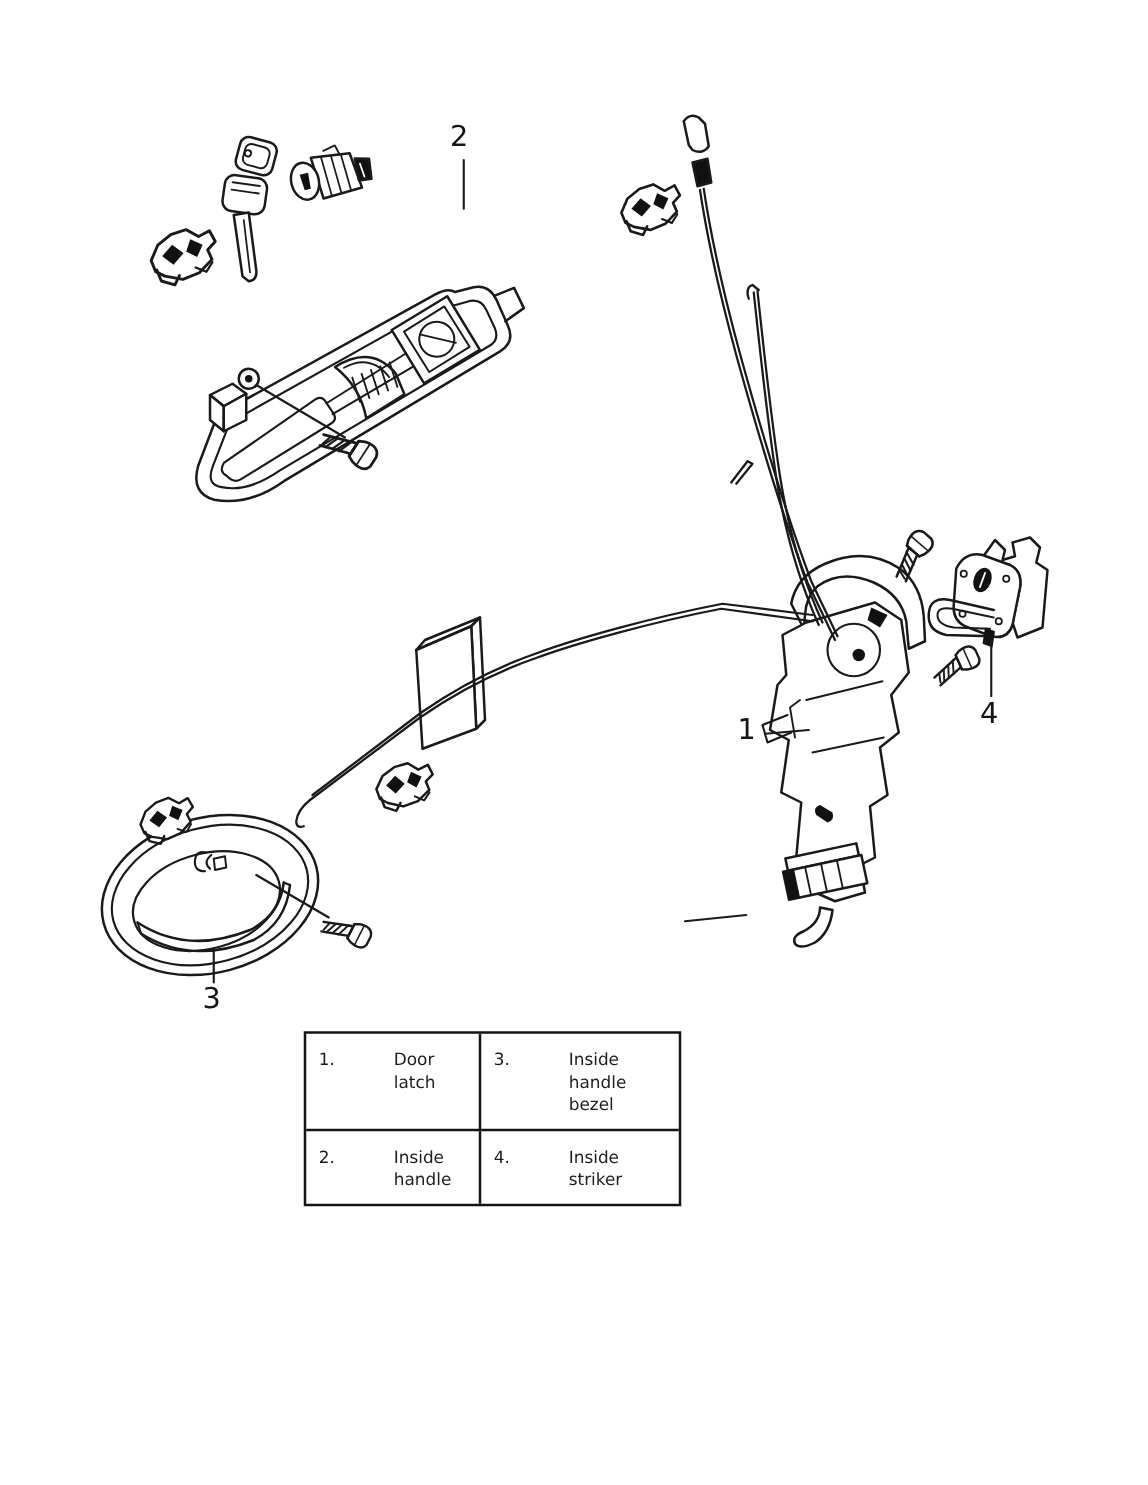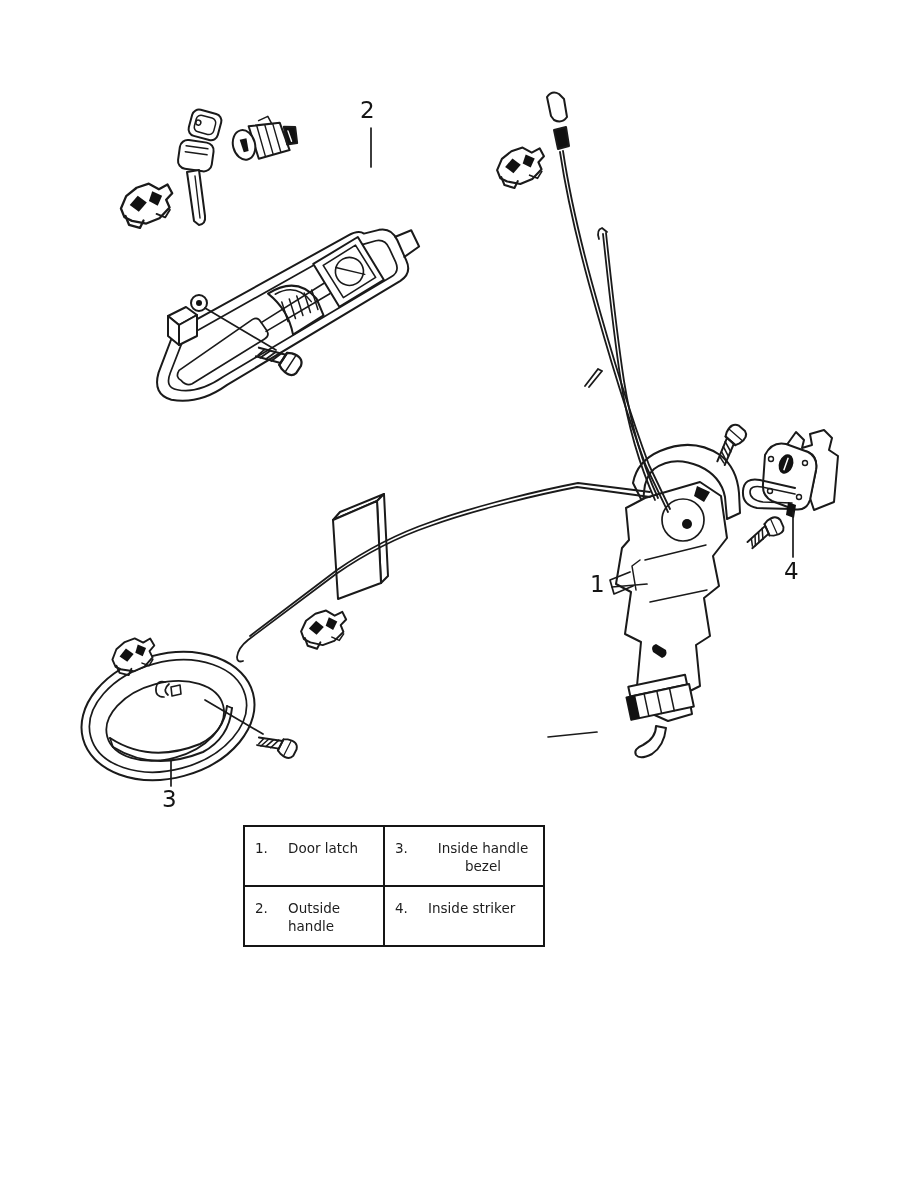--- a/index.html
+++ b/index.html
@@ -7,27 +7,27 @@
        font-family:"DejaVu Sans","Liberation Sans",sans-serif;color:#1d1d1d;}
   #art{position:absolute;left:0;top:0;}
   .callout{position:absolute;font-size:23px;font-weight:400;color:#151515;line-height:1;}
   
   .parts-table{position:absolute;left:243px;top:825px;width:302px;
                border:2px solid #151515;display:grid;grid-template-columns:140px 1fr;
                background:#fff;box-sizing:border-box;}
   .cell{display:flex;align-items:flex-start;box-sizing:border-box;
         padding:13px 4px 9px 10px;font-size:13.5px;line-height:1.33;}
   .cell .num{width:33px;flex:0 0 33px;}
-  .cell .lbl{display:block;}
+  .cell .lbl{display:block;margin-left:27px;}
   .c0{border-right:2px solid #151515;border-bottom:2px solid #151515;min-height:55px;}
   .c1{border-bottom:2px solid #151515;min-height:55px;}
   .c2{border-right:2px solid #151515;min-height:58px;}
   .c3{min-height:58px;}
   .c0 .lbl,.c2 .lbl{max-width:86px;}
-  .c1 .lbl,.c3 .lbl{max-width:110px;text-align:center;}
+  .c1 .lbl,.c3 .lbl{max-width:110px;}
 </style>
 </head>
 <body>
 
 <svg id="art" width="918" height="1188" viewBox="0 0 918 1188" stroke="#1a1a1a" fill="none" stroke-width="2" stroke-linecap="round" stroke-linejoin="round">
 
   <defs>
 
     <g id="screw">
       <path d="M-6,-4 L-30,4 M-6,5 L-28,12"></path>
@@ -199,19 +199,19 @@
   <div class="cell c0">
     <span class="num">1.</span>
     <span class="lbl">Door latch</span>
   </div>
   <div class="cell c1">
     <span class="num">3.</span>
     <span class="lbl">Inside handle bezel</span>
   </div>
   <div class="cell c2">
     <span class="num">2.</span>
-    <span class="lbl">Outside handle</span>
+    <span class="lbl">Inside handle</span>
   </div>
   <div class="cell c3">
     <span class="num">4.</span>
     <span class="lbl">Inside striker</span>
   </div>
 </div>
 
 </body></html>

